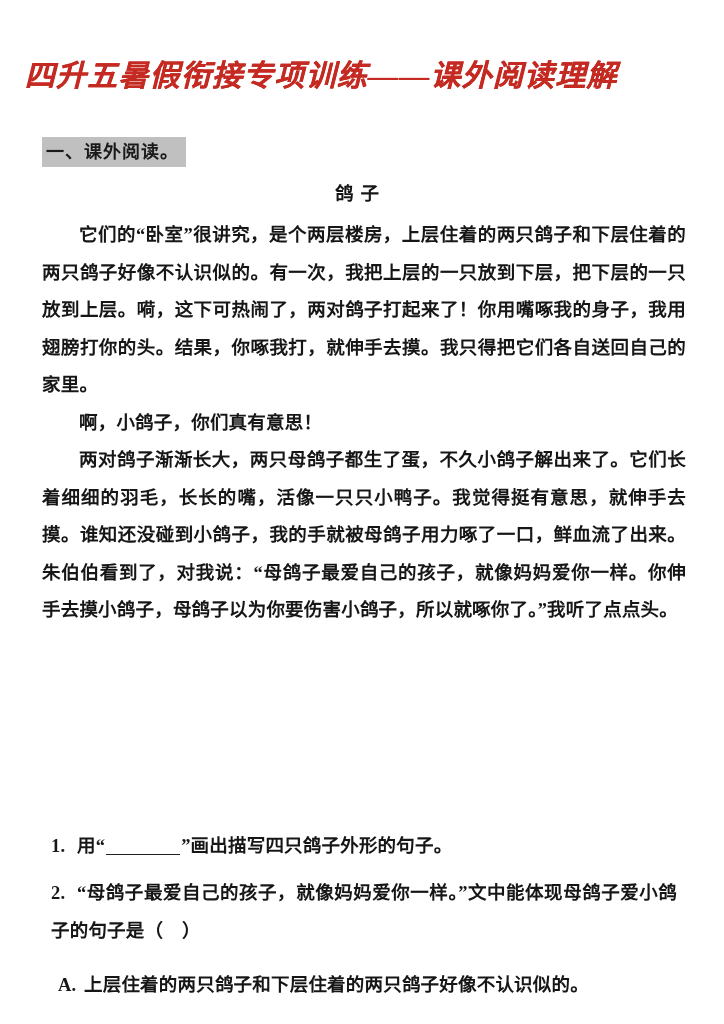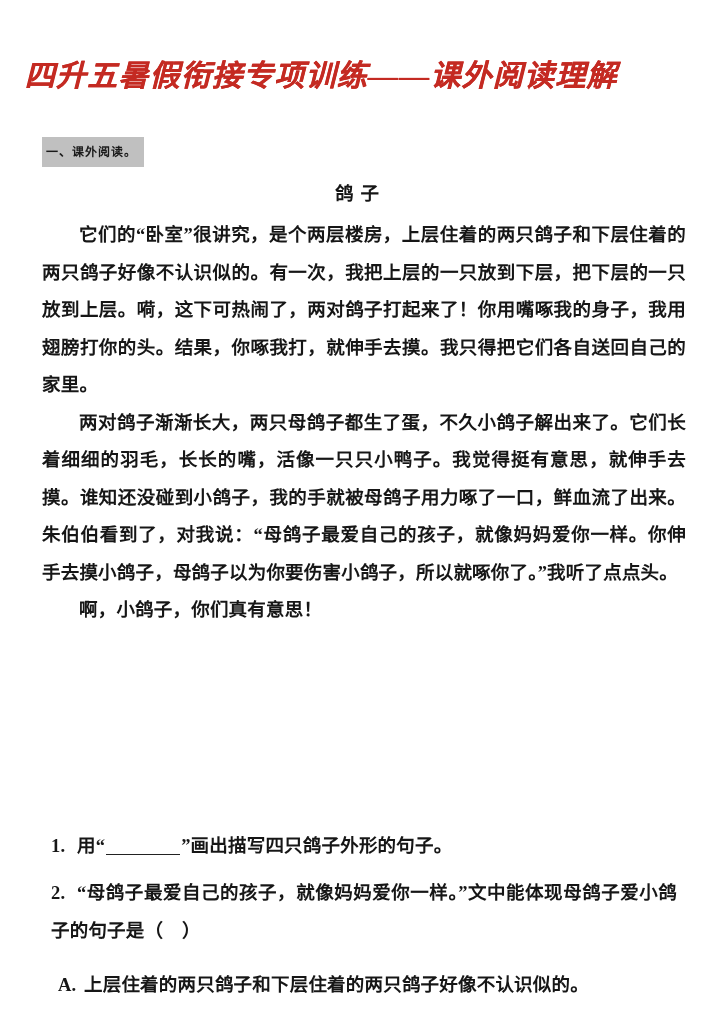--- a/index.html
+++ b/index.html
@@ -40,21 +40,21 @@
   
   .section-heading-wrap {
     position: absolute;
     left: 42px;
     top: 137px;
   }
   .section-heading {
     display: inline-block;
     background: #C0C0C0;
     color: #1a1a1a;
-    font-size: 12px;
+    font-size: 18px;
     font-weight: 700;
     line-height: 30px;
     padding: 0 7px 0 4px;
     letter-spacing: 1px;
     font-family: "Liberation Serif", "DejaVu Serif", serif;
   }
 
   
   .article {
     position: absolute;
@@ -138,23 +138,23 @@
     <span class="section-heading">一、课外阅读。</span>
   </div>
 
   <div class="article">
 
     <div class="article-title">鸽子</div>
 
 
     <p class="para">它们的“卧室”很讲究，是个两层楼房，上层住着的两只鸽子和下层住着的两只鸽子好像不认识似的。有一次，我把上层的一只放到下层，把下层的一只放到上层。嗬，这下可热闹了，两对鸽子打起来了！你用嘴啄我的身子，我用翅膀打你的头。结果，你啄我打，就伸手去摸。我只得把它们各自送回自己的家里。</p>
 
+    <p class="para">啊，小鸽子，你们真有意思！</p>
+
     <p class="para">两对鸽子渐渐长大，两只母鸽子都生了蛋，不久小鸽子解出来了。它们长着细细的羽毛，长长的嘴，活像一只只小鸭子。我觉得挺有意思，就伸手去摸。谁知还没碰到小鸽子，我的手就被母鸽子用力啄了一口，鲜血流了出来。朱伯伯看到了，对我说：“母鸽子最爱自己的孩子，就像妈妈爱你一样。你伸手去摸小鸽子，母鸽子以为你要伤害小鸽子，所以就啄你了。”我听了点点头。</p>
-
-    <p class="para">啊，小鸽子，你们真有意思！</p>
 
   </div>
 
   <div class="questions">
 
     <p class="question">
       <span class="qnum">1.</span><span>用“</span><span class="blank-line"></span><span>”画出描写四只鸽子外形的句子。</span>
     </p>
 
     <p class="question">

